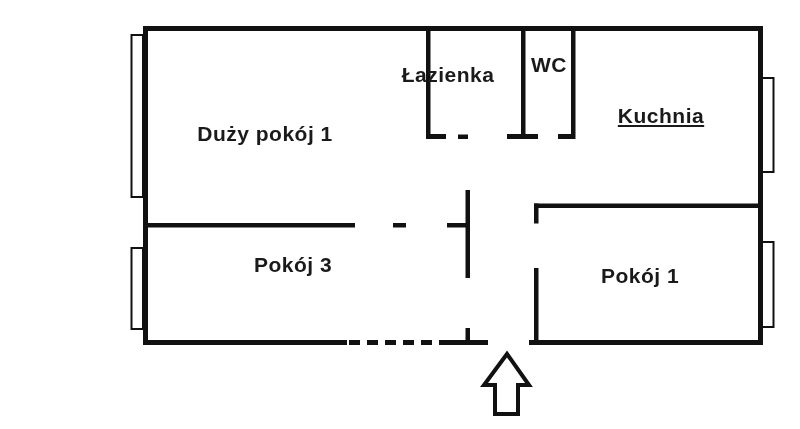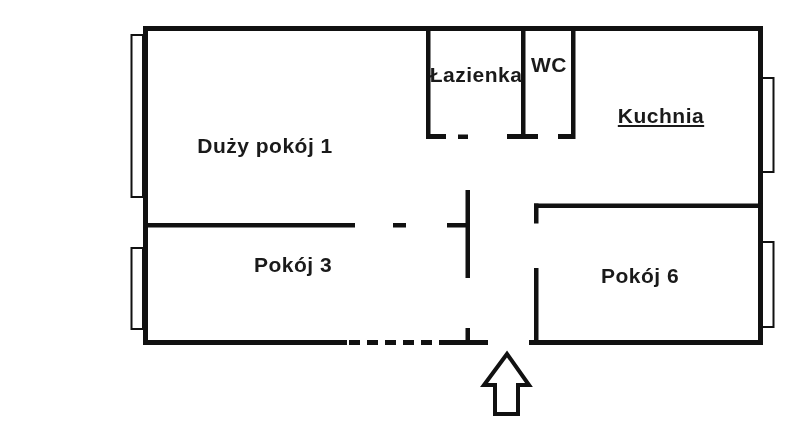--- a/index.html
+++ b/index.html
@@ -22,22 +22,22 @@
   }
   .room-label {
     position: absolute;
     transform: translate(-50%, -50%);
     font-weight: bold;
     font-size: 21px;
     color: #1a1a1a;
     white-space: nowrap;
     letter-spacing: 0.5px;
   }
-  .lbl-duzy    { left: 265px; top: 134px; margin-top: 12px; }
-  .lbl-lazienka{ left: 476px; top: 75px;  }
+  .lbl-duzy    { left: 265px; top: 134px; }
+  .lbl-lazienka{ left: 448px; top: 75px;  }
   .lbl-wc      { left: 549px; top: 65px;  }
   .lbl-kuchnia { left: 661px; top: 116px; text-decoration: underline; }
   .lbl-pokoj2  { left: 293px; top: 265px; }
   .lbl-pokoj3  { left: 640px; top: 276px; }
 </style>
 </head>
 <body>
 
 <div class="canvas">
 
@@ -85,15 +85,15 @@
     </g>
 
     <polygon points="507,354 529,385 518,385 518,414 495,414 495,385 484,385" fill="#ffffff" stroke="#111111" stroke-width="4" stroke-linejoin="miter"></polygon>
   </svg>
 
   <div class="room-label lbl-duzy">Duży pokój 1</div>
   <div class="room-label lbl-lazienka">Łazienka</div>
   <div class="room-label lbl-wc">WC</div>
   <div class="room-label lbl-kuchnia">Kuchnia</div>
   <div class="room-label lbl-pokoj2">Pokój 3</div>
-  <div class="room-label lbl-pokoj3">Pokój 6</div>
+  <div class="room-label lbl-pokoj3">Pokój 1</div>
 
 </div>
 
 </body></html>

